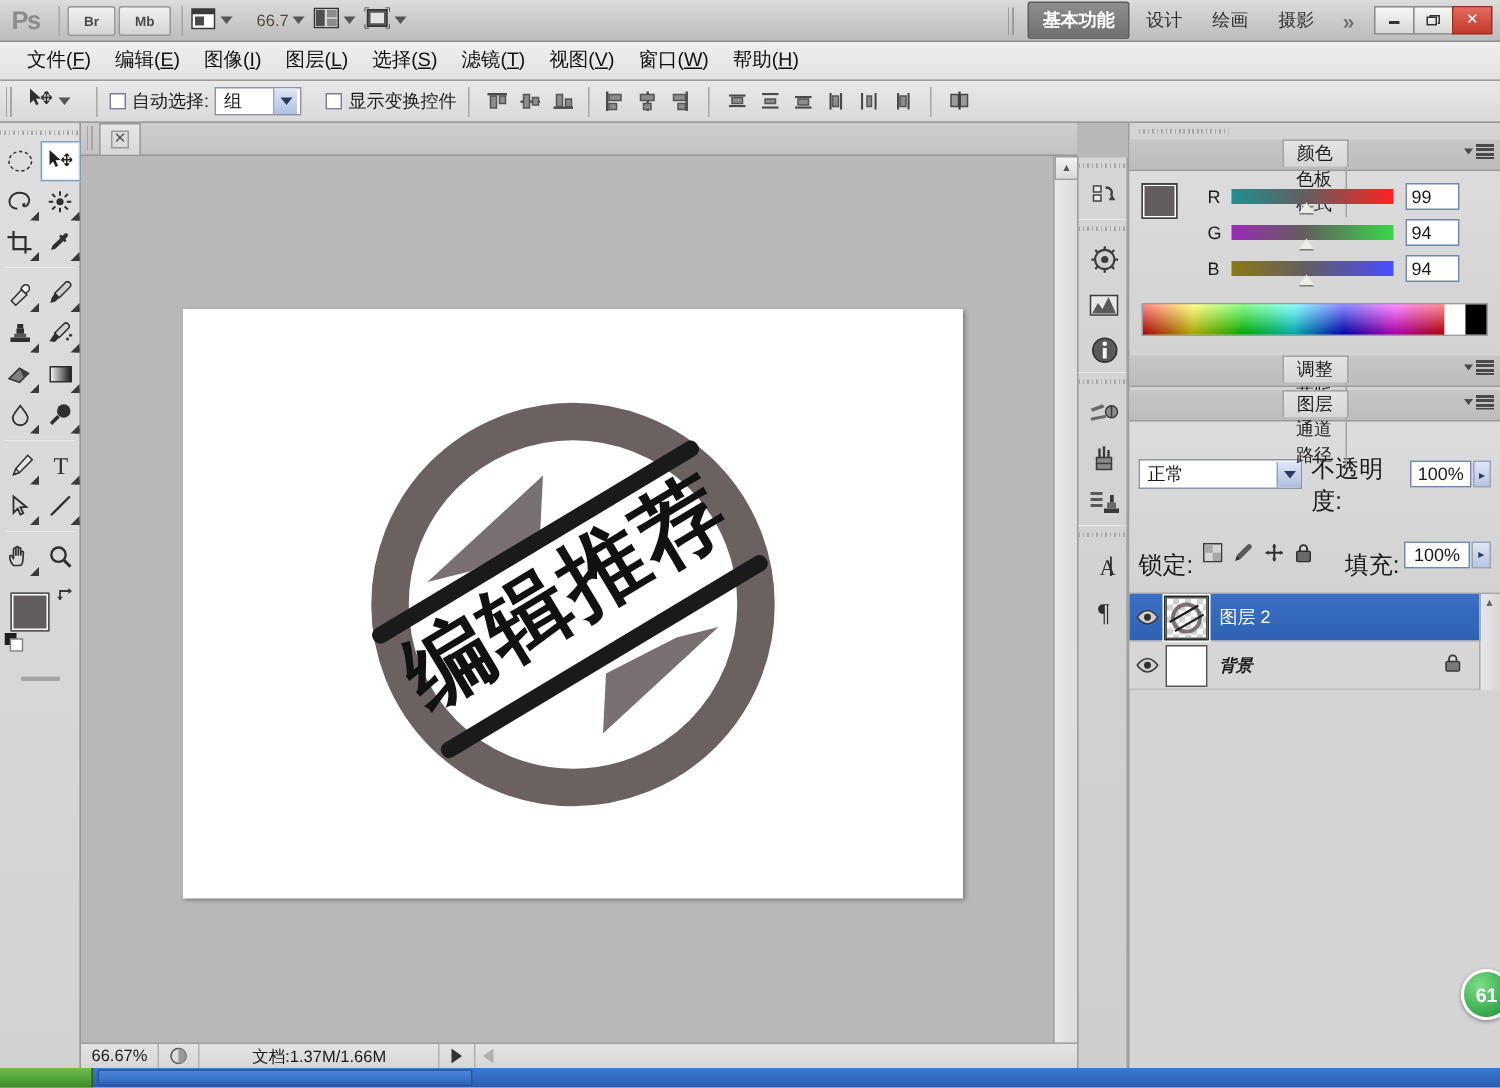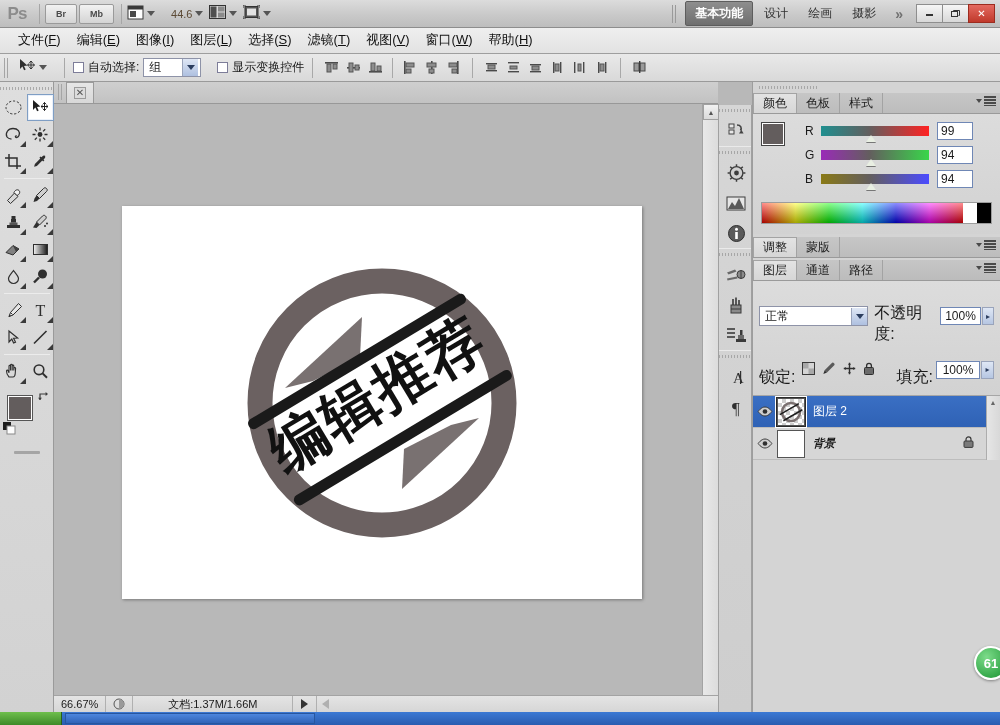--- a/index.html
+++ b/index.html
@@ -153,21 +153,21 @@
 
   
   .rightdock {
     position:absolute; right:0; top:82px; width:248px; bottom:13px;
     background:#d4d4d4; border-left:1px solid #9d9d9d;
   }
   .dock-grip { height:11px; background:repeating-linear-gradient(90deg,#a7a7a7 0 1px,transparent 1px 3px);
     background-size:60px 3px; background-position:6px center; background-repeat:no-repeat; }
   .paneltabs {
     display:flex; align-items:center; height:21px;
-    background:linear-gradient(#c6c6c6,#bcbcbc); border-bottom:1px solid #9a9a9a; position:relative;
+    background:linear-gradient(#c6c6c6,#bcbcbc); border-bottom:1px solid #9a9a9a; position:relative;flex-direction:column;
   }
   .ptab {
     height:20px; padding:0 9px; font-size:12px; display:flex; align-items:center;
     border-right:1px solid #a3a3a3; color:#1d1d1d;
   }
   .ptab.active { background:linear-gradient(#e3e3e3,#d6d6d6); border-top:1px solid #a3a3a3; border-left:1px solid #a3a3a3; }
   .pmenu { position:absolute; right:4px; top:3px; display:flex; align-items:center; gap:2px; }
   .pmenu .bars { width:12px;height:10px; background:repeating-linear-gradient(#4a4a4a 0 2px, transparent 2px 3px); }
   .pmenu .tri { width:0;height:0;border-left:3px solid transparent;border-right:3px solid transparent;border-top:4px solid #4a4a4a; }
 
@@ -249,21 +249,21 @@
         <svg width="17" height="15" viewBox="0 0 17 15">
             <rect x="1" y="1" width="15" height="13" fill="#fff" stroke="#3a3a3a"></rect>
             <rect x="1" y="1" width="15" height="3.5" fill="#3a3a3a"></rect>
             <rect x="3" y="6" width="6" height="6" fill="#4a4a4a"></rect>
           </svg>
       </span>
       <span class="caret"></span>
     </div>
 
     <div class="tb-flat">
-      <span class="zoomval">44.6</span>
+      <span class="zoomval">66.7</span>
       <span class="caret"></span>
     </div>
 
     <div class="tb-flat">
       <span>
         <svg width="17" height="14" viewBox="0 0 17 14">
             <rect x="0.5" y="0.5" width="16" height="13" fill="#d8d8d8" stroke="#333"></rect>
             <rect x="1.5" y="1.5" width="6" height="11" fill="#4f4f4f"></rect>
             <rect x="9" y="1.5" width="6.5" height="5" fill="#8a8a8a"></rect>
             <rect x="9" y="7.5" width="6.5" height="5" fill="#8a8a8a"></rect>

